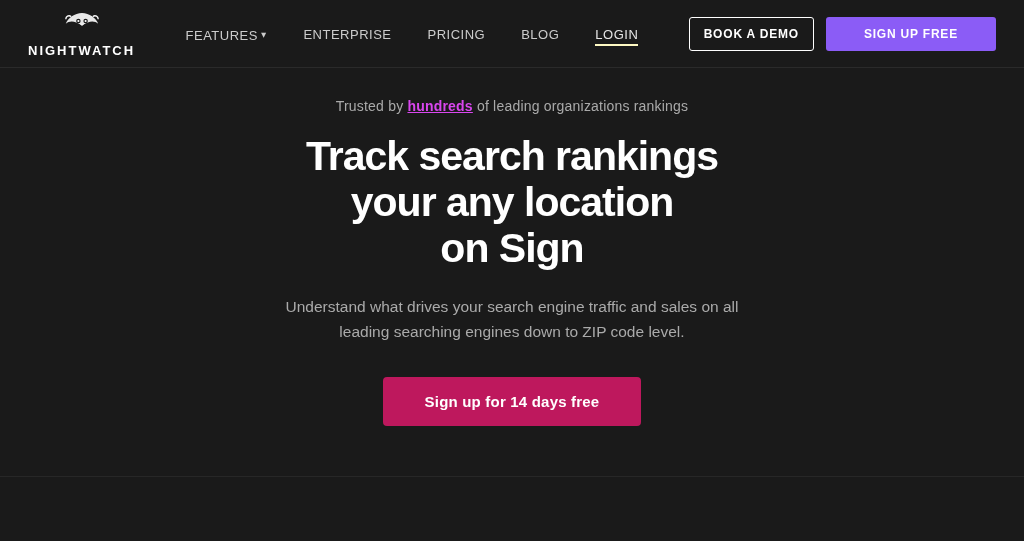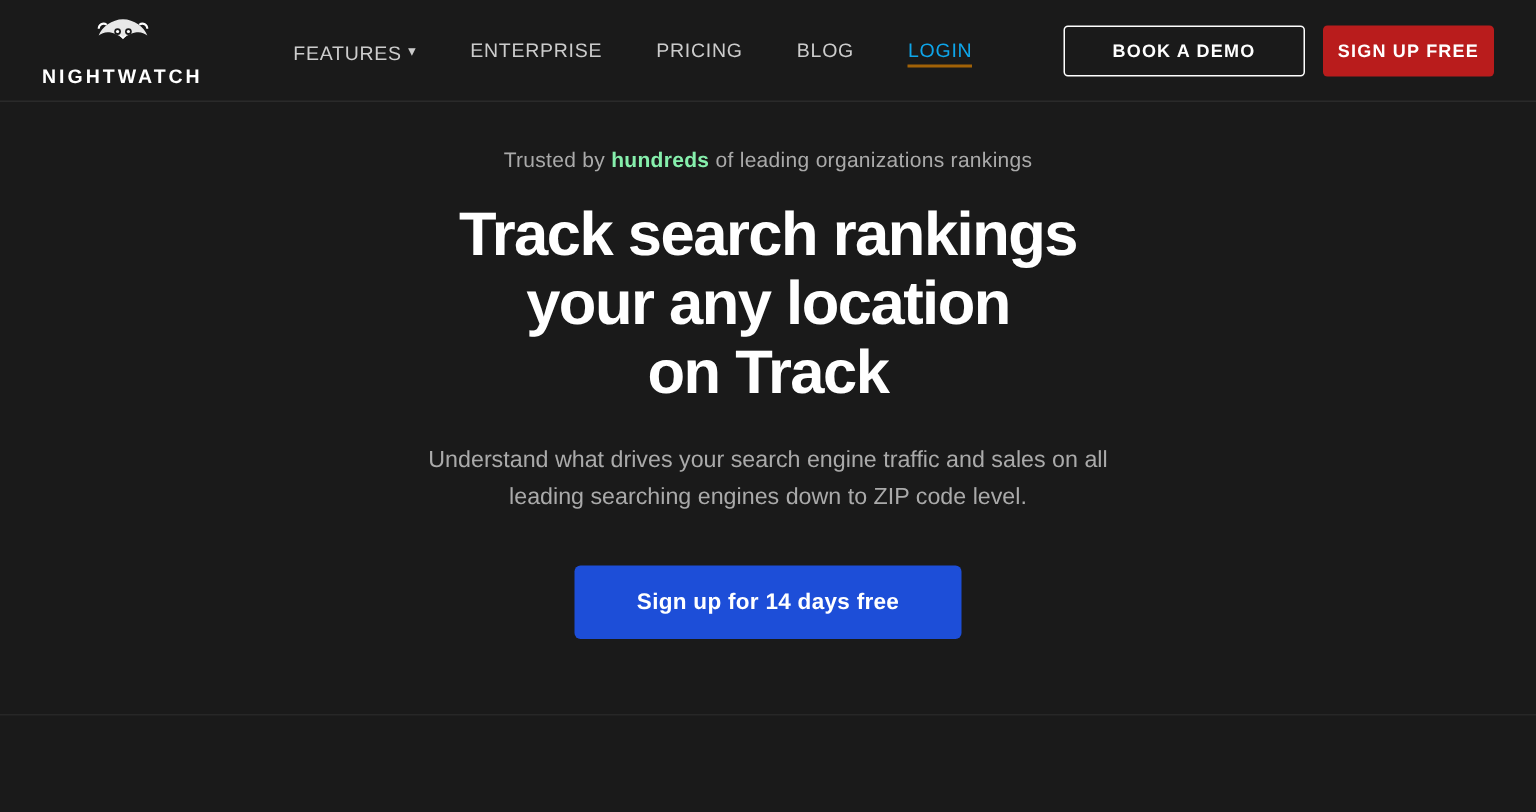--- a/index.html
+++ b/index.html
@@ -49,22 +49,22 @@
     }
     .nav-links a {
       text-decoration: none;
       color: #ccc;
       font-size: 13px;
       font-weight: 500;
       letter-spacing: 0.5px;
       text-transform: uppercase;
     }
     .nav-links a.active {
-      color: #0ea5e9;
-      border-bottom: 2px solid #a16207;
+      color: #e5e5e5;
+      border-bottom: 2px solid #fef9c3;
       padding-bottom: 2px;
     }
     .nav-links .features-link {
       display: flex;
       align-items: center;
       gap: 4px;
     }
     .nav-links .features-link::after {
       content: '▸';
       font-size: 10px;
@@ -73,33 +73,33 @@
     }
     .nav-right {
       display: flex;
       align-items: center;
       gap: 12px;
     }
     .btn-demo {
       border: 1.5px solid #fff;
       background: transparent;
       color: #fff;
-      padding: 9px 32px;
+      padding: 9px 14px;
       font-size: 12px;
       font-weight: 700;
       letter-spacing: 0.8px;
       text-transform: uppercase;
       cursor: pointer;
       border-radius: 3px;
     }
     .btn-signup {
-      background: #b91c1c;
+      background: #8b5cf6;
       border: none;
       color: #fff;
-      padding: 10px 10px;
+      padding: 10px 38px;
       font-size: 12px;
       font-weight: 700;
       letter-spacing: 0.8px;
       text-transform: uppercase;
       cursor: pointer;
       border-radius: 3px;
     }
 
     
     .hero {
@@ -111,41 +111,42 @@
       text-align: center;
       background: #1a1a1a;
     }
     .trusted-line {
       font-size: 14px;
       color: #aaa;
       margin-bottom: 20px;
       letter-spacing: 0.2px;
     }
     .trusted-line .highlight {
-      color: #86efac;
+      color: #d946ef;
       font-weight: 600;
+      text-decoration: underline;
     }
     .hero-title {
       font-size: 41px;
       font-weight: 900;
       line-height: 1.12;
       letter-spacing: -1px;
       color: #fff;
       margin-bottom: 22px;
     }
     .hero-subtitle {
       font-size: 15.5px;
       color: #aaa;
       line-height: 1.65;
       max-width: 520px;
       margin-bottom: 32px;
       text-align: center;
     }
     .btn-cta {
-      background: #1d4ed8;
+      background: #be185d;
       border: none;
       color: #fff;
       padding: 16px 42px;
       font-size: 15px;
       font-weight: 600;
       cursor: pointer;
       border-radius: 4px;
       letter-spacing: 0.2px;
     }
 
@@ -213,21 +214,21 @@
 <section class="hero">
   <p class="trusted-line">
     <span>Trusted by </span>
     <span class="highlight">hundreds</span>
     <span> of leading organizations rankings</span>
   </p>
 
   <h1 class="hero-title">
     <span>Track search rankings</span><br>
     <span>your any location</span><br>
-    <span>on Track</span>
+    <span>on Sign</span>
   </h1>
 
   <p class="hero-subtitle">
     <span>Understand what drives your search engine traffic and sales on all</span><br>
     <span>leading searching engines down to ZIP code level.</span>
   </p>
 
   <button class="btn-cta">Sign up for 14 days free</button>
 </section>
 

